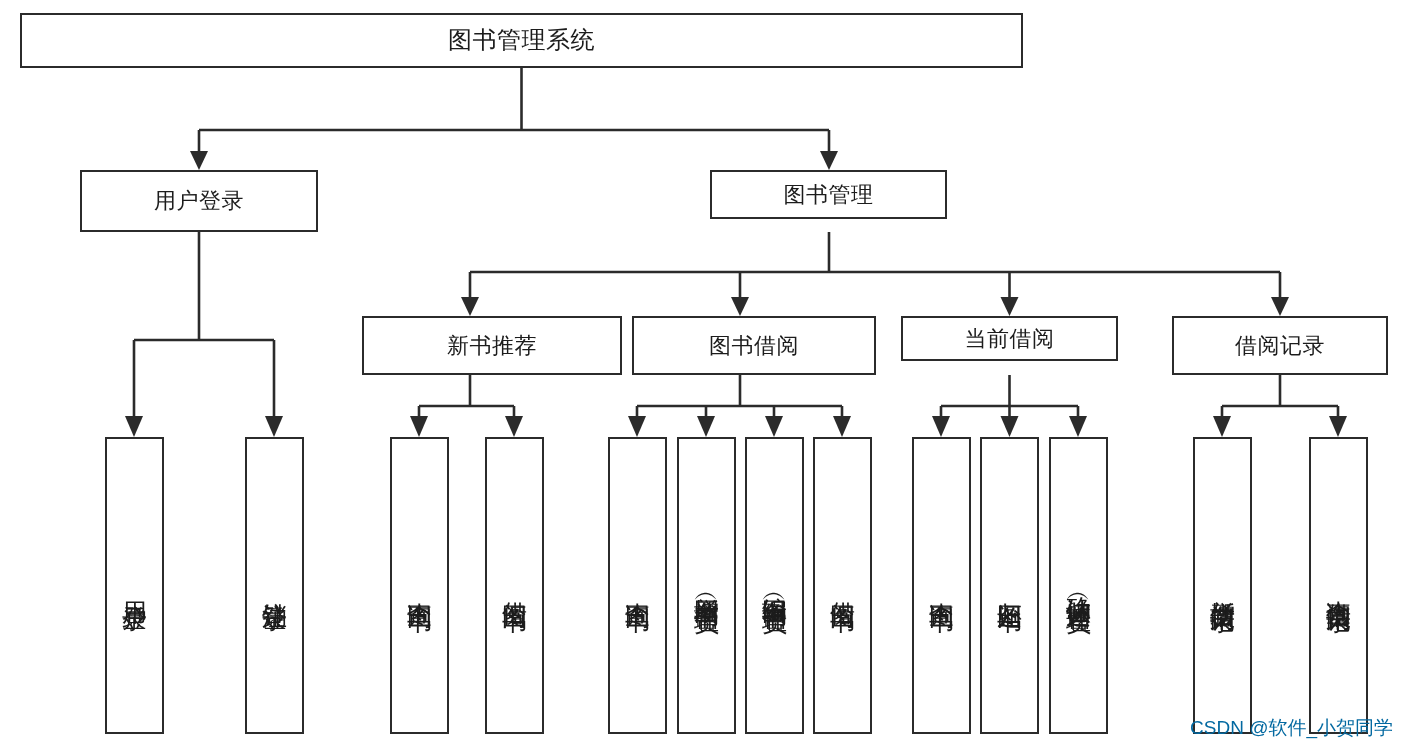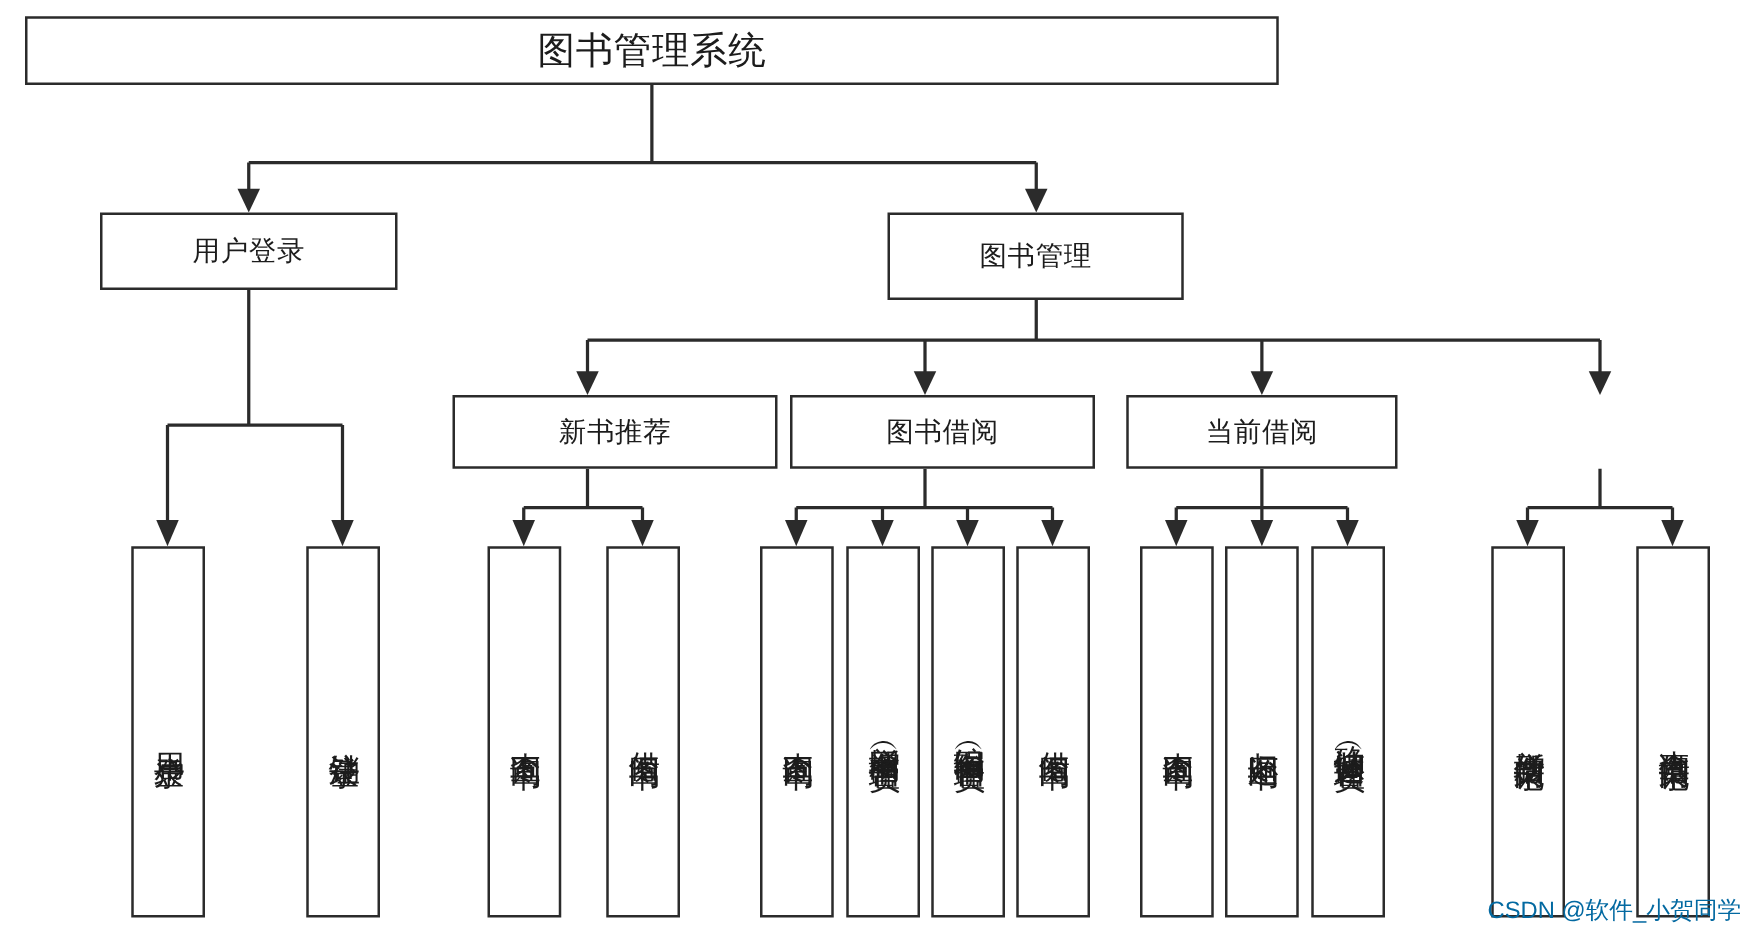--- a/index.html
+++ b/index.html
@@ -54,21 +54,21 @@
     color: #1c1c1c;
     line-height: 1.18;
     white-space: nowrap;
   }
   
   .node.horiz .label {
     font-size: 22px;
     letter-spacing: 0.5px;
   }
   .node.root .label {
-    font-size: 30px;
+    font-size: 24px;
   }
   
   .node.vert {
     align-items: center;
     justify-content: center;
     padding: 6px 0;
   }
   .node.vert .label {
     writing-mode: vertical-rl;
     text-orientation: upright;
@@ -160,32 +160,35 @@
     <polygon points="1329,416 1347,416 1338,437"></polygon>
   </svg>
 
   <div class="node horiz root" style="left:20px; top:13px; width:1003px; height:55px;">
     <span class="label">图书管理系统</span>
   </div>
 
   <div class="node horiz" style="left:80px; top:170px; width:238px; height:62px;">
     <span class="label">用户登录</span>
   </div>
-  <div class="node horiz" style="left:710px; top:170px; width:237px; height:70px;text-align:center;">
+  <div class="node horiz" style="left:710px; top:170px; width:237px; height:49px;text-align:center;">
     <span class="label">图书管理</span>
   </div>
 
   <div class="node horiz" style="left:362px; top:316px; width:260px; height:59px;">
     <span class="label">新书推荐</span>
   </div>
   <div class="node horiz" style="left:632px; top:316px; width:244px; height:59px;">
     <span class="label">图书借阅</span>
   </div>
-  <div class="node horiz" style="left:901px; top:316px; width:217px; height:59px;">
+  <div class="node horiz" style="left:901px; top:316px; width:217px; height:45px;">
     <span class="label">当前借阅</span>
+  </div>
+  <div class="node horiz" style="left:1172px; top:316px; width:216px; height:59px;">
+    <span class="label">借阅记录</span>
   </div>
 
   <div class="node vert" style="left:105px; top:437px; width:59px; height:297px;">
     <span class="label">用户登录</span>
   </div>
   <div class="node vert" style="left:245px; top:437px; width:59px; height:297px;">
     <span class="label">注销登录</span>
   </div>
 
   <div class="node vert" style="left:390px; top:437px; width:59px; height:297px;">

